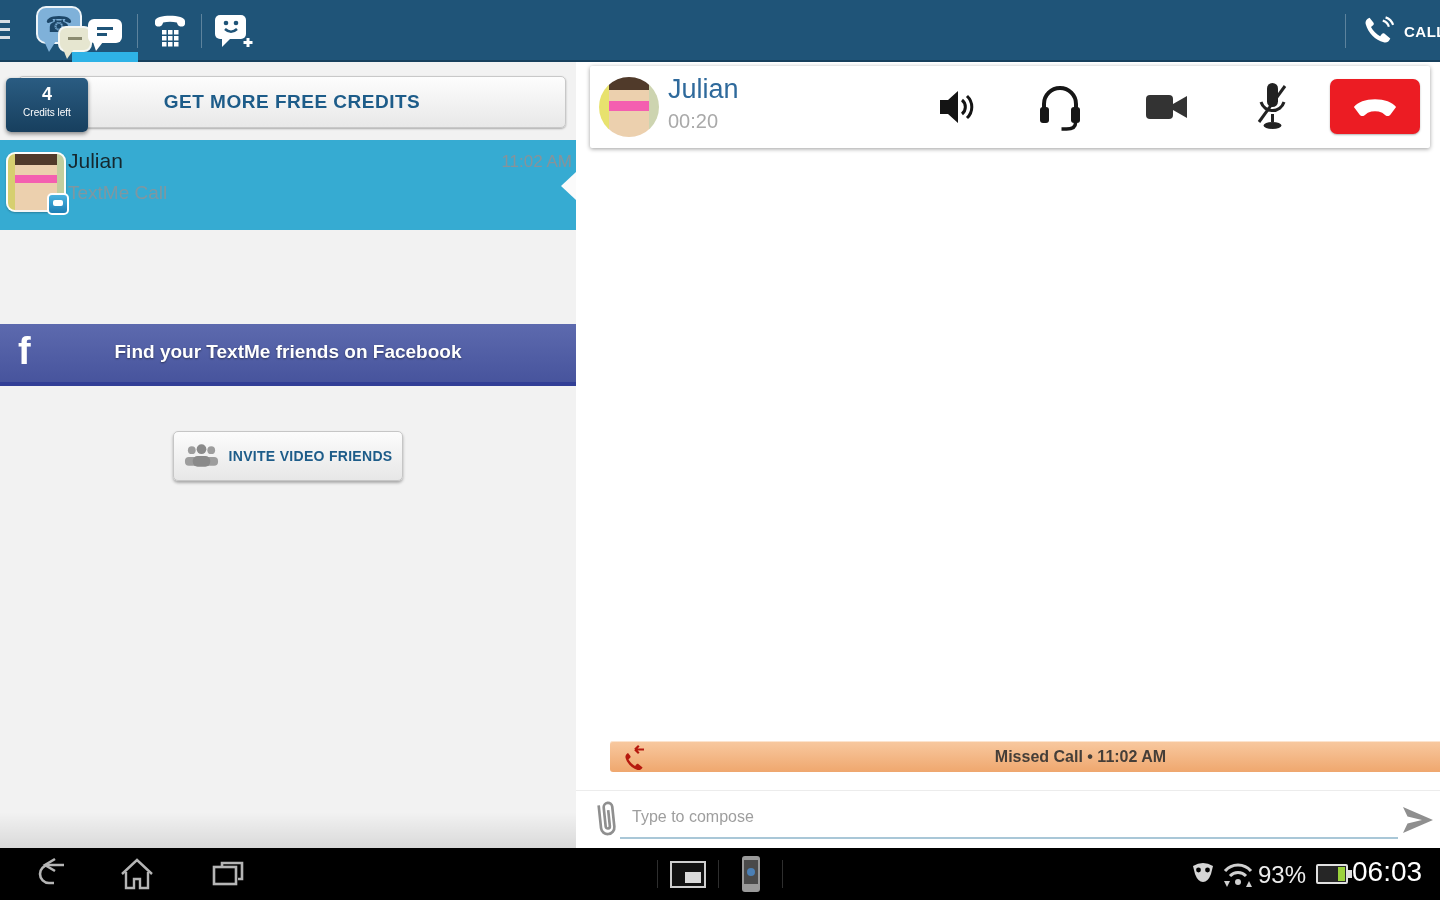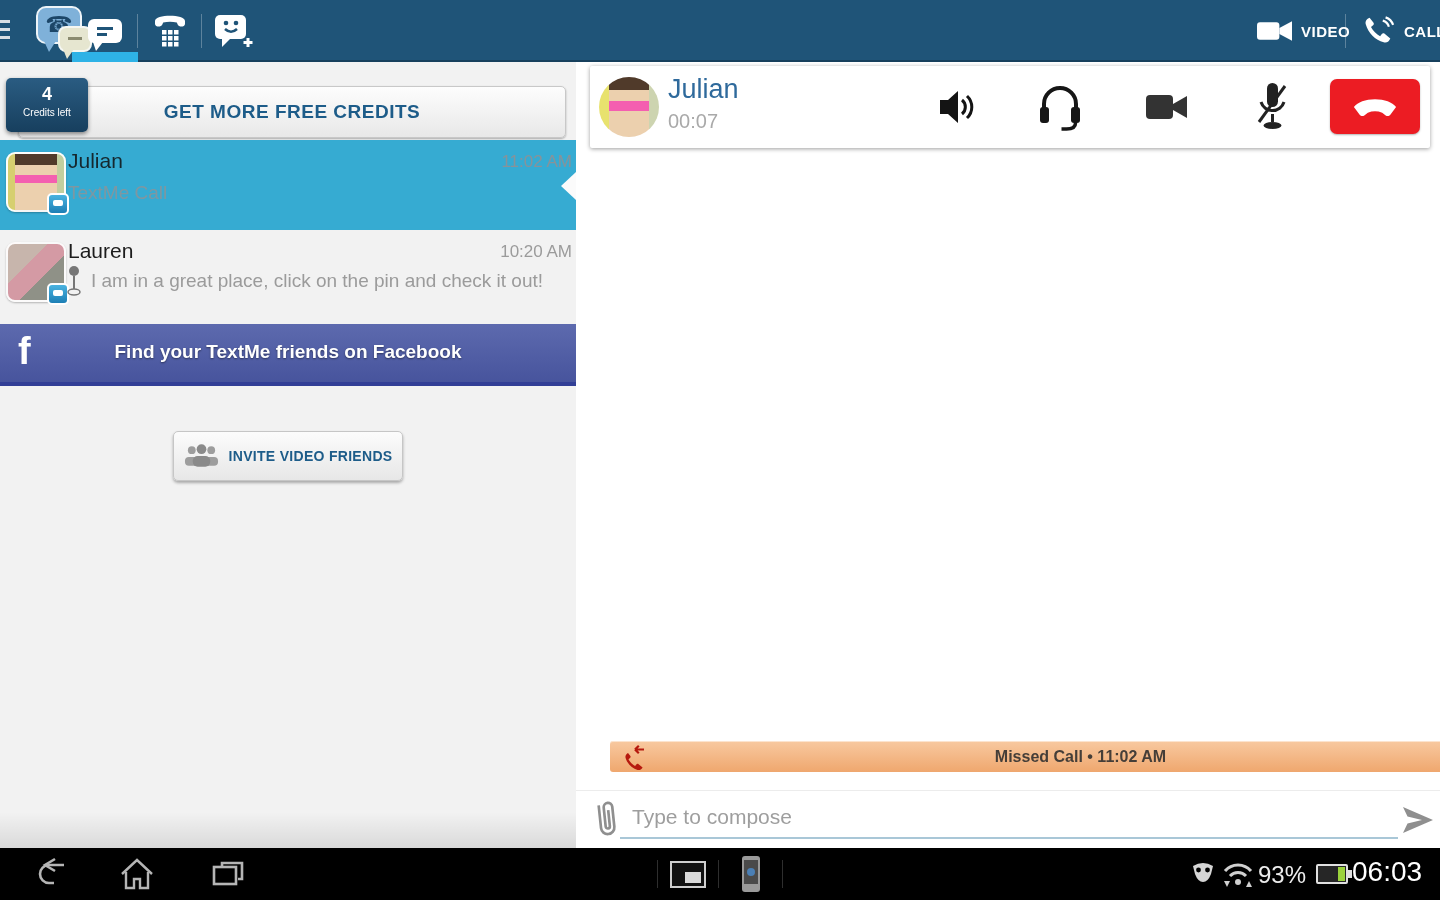--- a/index.html
+++ b/index.html
@@ -29,21 +29,21 @@
   .chat-bubble-ic i + i { top: 14px; width: 10px; }
   .tsep { position: absolute; top: 14px; width: 1px; height: 34px; background: rgba(255,255,255,0.28); }
   .sep1 { left: 137px; } .sep2 { left: 201px; } .sep3 { left: 1345px; }
   .top-action { position: absolute; top: 0; height: 62px; display: flex; align-items: center; gap: 9px; color: #fff; font-weight: bold; font-size: 15px; letter-spacing: 0.5px; cursor: pointer; }
   .video-btn { left: 1257px; }
   .call-btn { left: 1363px; }
 
   
   .sidebar { position: absolute; left: 0; top: 62px; width: 576px; height: 786px; background: #f2f2f2; }
   .sidebar::after { content: ""; position: absolute; left: 0; bottom: 0; width: 100%; height: 36px; background: linear-gradient(180deg, rgba(0,0,0,0) 0%, rgba(0,0,0,0.10) 100%); pointer-events: none; }
-  .get-credits { position: absolute; left: 18px; top: 24px; width: 548px; height: 52px; background: linear-gradient(180deg, #fdfdfd, #e8e8e8); border: 1px solid #c8c8c8; border-radius: 5px; box-shadow: 0 1px 2px rgba(0,0,0,0.3); color: #1d5c89; font-weight: bold; font-size: 19px; letter-spacing: 0.5px; font-family: "Liberation Sans", sans-serif; cursor: pointer; }
+  .get-credits { position: absolute; left: 18px; top: 14px; width: 548px; height: 52px; background: linear-gradient(180deg, #fdfdfd, #e8e8e8); border: 1px solid #c8c8c8; border-radius: 5px; box-shadow: 0 1px 2px rgba(0,0,0,0.3); color: #1d5c89; font-weight: bold; font-size: 19px; letter-spacing: 0.5px; font-family: "Liberation Sans", sans-serif; cursor: pointer; }
   .credits-badge { position: absolute; left: 6px; top: 16px; width: 82px; height: 54px; background: linear-gradient(180deg, #2a5c82, #173f5e); border-radius: 5px; box-shadow: 0 2px 4px rgba(0,0,0,0.45); color: #fff; text-align: center; padding-top: 6px; }
   .credits-count { font-size: 18px; font-weight: bold; line-height: 20px; }
   .credits-label { font-size: 10px; line-height: 18px; }
 
   .convo { position: absolute; left: 0; width: 576px; cursor: pointer; }
   .convo-julian { top: 78px; height: 90px; background: #36abd2; }
   .convo-lauren { top: 168px; height: 92px; background: transparent; }
   .avatar { position: absolute; left: 6px; top: 12px; width: 60px; height: 60px; border: 2px solid rgba(255,255,255,0.95); border-radius: 9px; box-shadow: 0 1px 2px rgba(0,0,0,0.25); }
   .av-julian { background:
       linear-gradient(90deg, #d6cf6f 0 13%, rgba(0,0,0,0) 13% 87%, #c2cf9f 87%),
@@ -80,21 +80,21 @@
   .hic-speaker { left: 348px; } .hic-headset { left: 446px; } .hic-camera { left: 556px; } .hic-mic { left: 662px; }
   .hangup-btn { position: absolute; left: 740px; top: 13px; width: 90px; height: 55px; background: #ec1c23; border: none; border-radius: 7px; box-shadow: 0 1px 2px rgba(0,0,0,0.3); display: flex; align-items: center; justify-content: center; cursor: pointer; }
 
   .missed-banner { position: absolute; left: 34px; top: 679px; width: 941px; height: 31px; background: linear-gradient(180deg, #f8c9a0, #efa76e); border-radius: 3px; box-shadow: inset 0 1px 0 rgba(255,255,255,0.5); cursor: pointer; }
   .missed-ic { position: absolute; left: 12px; top: 3px; }
   .missed-text { position: absolute; left: 0; top: 0; width: 100%; line-height: 31px; text-align: center; color: #453e38; font-size: 16px; font-weight: 600; }
 
   
   .composer { position: absolute; left: 576px; top: 790px; width: 864px; height: 58px; background: #fff; border-top: 1px solid #ececec; }
   .attach { position: absolute; left: 16px; top: 8px; cursor: pointer; }
-  .compose-input { position: absolute; left: 44px; top: 6px; width: 778px; height: 42px; border: none; border-bottom: 2px solid #a9c7d7; background: transparent; font-size: 21px; color: #444; padding: 0 6px 0 12px; outline: none; font-family: "Liberation Sans", sans-serif; }
+  .compose-input { position: absolute; left: 44px; top: 6px; width: 778px; height: 42px; border: none; border-bottom: 2px solid #a9c7d7; background: transparent; font-size: 16px; color: #444; padding: 0 6px 0 12px; outline: none; font-family: "Liberation Sans", sans-serif; }
   .compose-input::placeholder { color: #9e9e9e; }
   .send { position: absolute; left: 826px; top: 15px; cursor: pointer; }
 
   
   .navbar { position: absolute; left: 0; top: 848px; width: 1440px; height: 52px; background: #000; }
   .navbtn { position: absolute; top: 0; height: 52px; display: flex; align-items: center; cursor: pointer; }
   .nav-back { left: 34px; } .nav-home { left: 118px; } .nav-recents { left: 210px; }
   .nsep { position: absolute; top: 12px; width: 1px; height: 28px; background: #2e2e2e; }
   .ns1 { left: 657px; } .ns2 { left: 718px; } .ns3 { left: 782px; }
   .shot-ic { position: absolute; left: 670px; top: 13px; width: 36px; height: 27px; border: 2px solid #cfcfcf; background: #111; }
@@ -155,27 +155,20 @@
     <div class="tab tab-compose">
       <svg width="42" height="42" viewBox="0 0 42 42">
         <rect x="3" y="5" width="31" height="24" rx="5" fill="#fff"></rect>
         <path d="M10 29 v8 l8-8 z" fill="#fff"></path>
         <circle cx="14" cy="13" r="2.3" fill="#1f5478"></circle>
           <circle cx="24" cy="13" r="2.3" fill="#1f5478"></circle>
         <path d="M13 19 q6 5.5 12 0" stroke="#1f5478" stroke-width="2.5" fill="none"></path>
         <path d="M36 28 v9 M31.5 32.5 h9" stroke="#fff" stroke-width="3"></path>
       </svg>
     </div>
-    <div class="top-action video-btn">
-      <svg width="35" height="24" viewBox="0 0 36 24">
-        <rect x="0" y="3" width="23" height="18" rx="3" fill="#fff"></rect>
-        <path d="M23 9 L36 2 v20 L23 15 z" fill="#fff"></path>
-      </svg>
-      <span>VIDEO</span>
-    </div>
     <div class="tsep sep3"></div>
     <div class="top-action call-btn">
       <svg width="32" height="32" viewBox="0 0 34 34">
         <path d="M7 3 C4 4 2 7 3 10 c2.5 9 10 16.5 19 19 c3 1 6-1 7-4 l-6-5 c-1-.8-2.3-.6-3 .3 l-1.8 2.2 c-3.8-2-7.7-5.9-9.7-9.7 l2.2-1.8 c.9-.7 1.1-2 .3-3 z" fill="#fff"></path>
         <path d="M21 6 a9 9 0 0 1 6.5 6.5 M24 2.5 a13 13 0 0 1 8 8" stroke="#fff" stroke-width="2.3" fill="none"></path>
       </svg>
       <span>CALL</span>
     </div>
   </header>
 
@@ -189,35 +182,20 @@
     <div class="convo convo-julian">
       <div class="avatar av-julian">
         <div class="chat-badge"></div>
       </div>
       <div class="c-name">Julian</div>
       <div class="c-time">11:02 AM</div>
       <div class="c-preview">TextMe Call</div>
       <div class="notch"></div>
     </div>
 
-    <div class="convo convo-lauren">
-      <div class="avatar av-lauren">
-        <div class="chat-badge"></div>
-      </div>
-      <div class="c-name">Lauren</div>
-      <div class="c-time">10:20 AM</div>
-      <div class="c-preview-row">
-        <svg width="16" height="34" viewBox="0 0 16 34">
-          <circle cx="8" cy="7" r="5" fill="#777"></circle>
-          <line x1="8" y1="12" x2="8" y2="25" stroke="#777" stroke-width="2"></line>
-          <ellipse cx="8" cy="28" rx="6" ry="3" fill="none" stroke="#777" stroke-width="1.5"></ellipse>
-        </svg>
-        <span>I am in a great place, click on the pin and check it out!</span>
-      </div>
-    </div>
 
     <div class="fb-banner">
       <span class="fb-f">f</span>
       <span class="fb-text">Find your TextMe friends on Facebook</span>
     </div>
 
     <button class="invite-btn">
       <svg width="35" height="24" viewBox="0 0 36 24">
         <circle cx="8" cy="6" r="4" fill="#9d9d9d"></circle>
           <circle cx="28" cy="6" r="4" fill="#9d9d9d"></circle>
@@ -227,21 +205,21 @@
         <rect x="9" y="12" width="18" height="11" rx="5" fill="#8a8a8a"></rect>
       </svg>
       <span>INVITE VIDEO FRIENDS</span>
     </button>
   </aside>
 
   <main class="chat-panel">
     <div class="call-header">
       <div class="call-avatar"></div>
       <div class="call-name">Julian</div>
-      <div class="call-timer">00:07</div>
+      <div class="call-timer">00:20</div>
 
       <div class="hicon hic-speaker">
         <svg width="38" height="40" viewBox="0 0 38 40">
           <path d="M2 13 h8 l10-9 v32 l-10-9 H2 z" fill="#141414"></path>
           <path d="M24 13 a9 9 0 0 1 0 14" stroke="#141414" stroke-width="3" fill="none"></path>
           <path d="M29 9 a15 15 0 0 1 0 22" stroke="#141414" stroke-width="3" fill="none"></path>
         </svg>
       </div>
       <div class="hicon hic-headset">
         <svg width="48" height="52" viewBox="0 0 48 52">

